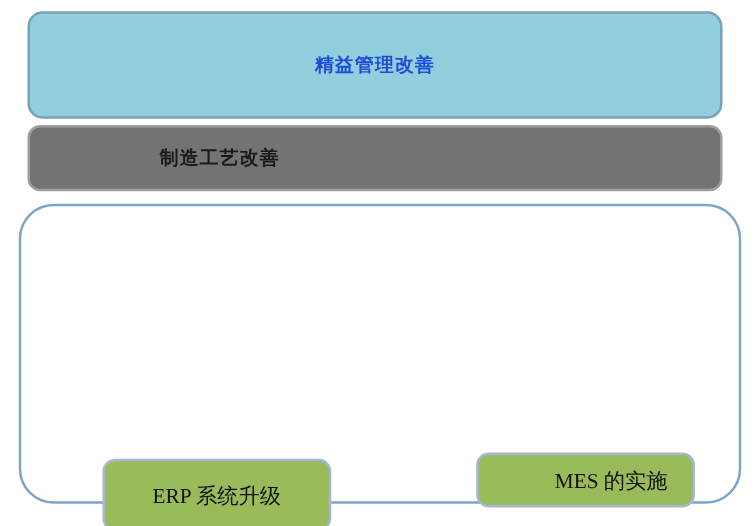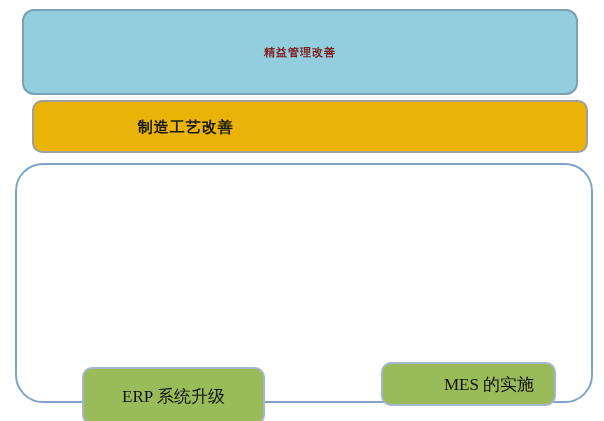--- a/index.html
+++ b/index.html
@@ -26,35 +26,35 @@
     background: #93CEDF;
     border: 2px solid #79A2B4;
     border-radius: 12px;
     display: flex;
     flex-direction: column;
     align-items: center;
     justify-content: center;
     gap: 14px;
   }
   .top-box .line {
-    font-size: 11px;
+    font-size: 15px;
     font-weight: bold;
-    color: #7f1d1d;
+    color: #1d4ed8;
     letter-spacing: 1px;
     line-height: 1;
   }
   
   .mid-box {
     position: absolute;
-    left: 32px;
+    left: 22px;
     top: 100px;
     width: 556px;
     height: 53px;
     box-sizing: border-box;
-    background: #eab308;
+    background: #737373;
     border: 2px solid #9E9E9E;
     border-radius: 10px;
     font-family: Liberation Mono, monospace;
   }
   .mid-box .label {
     position: absolute;
     top: 50%;
     transform: translate(-50%, -50%);
     font-size: 15px;
     font-weight: bold;

